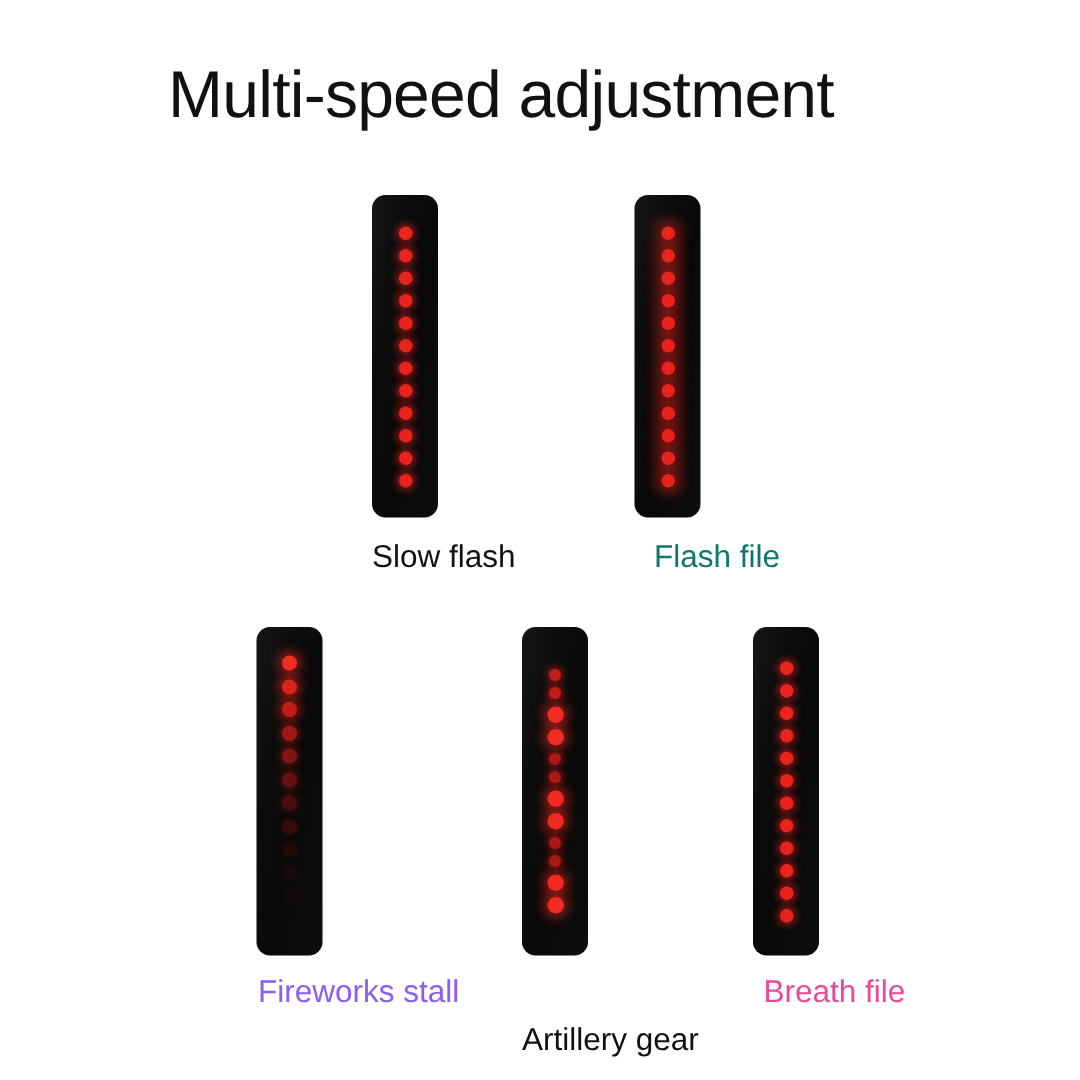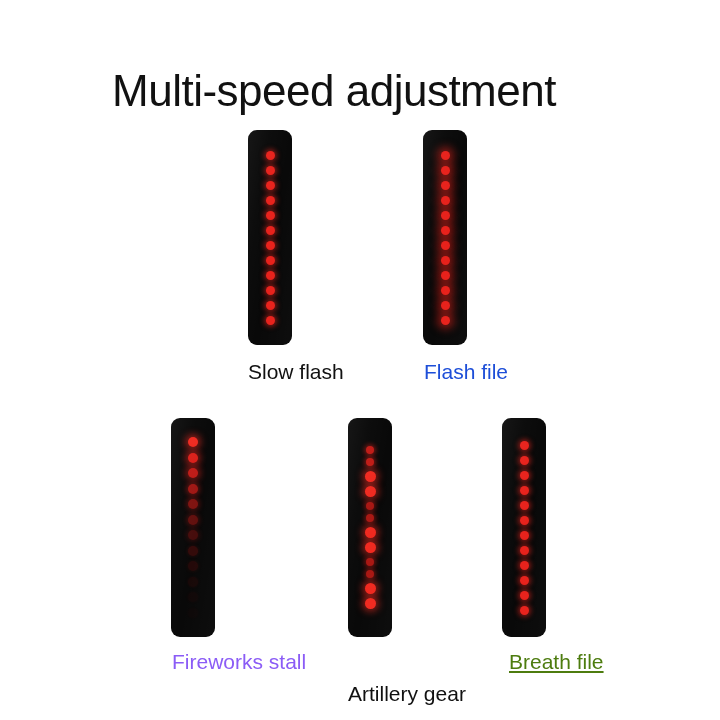--- a/index.html
+++ b/index.html
@@ -30,21 +30,20 @@
     left: 0;
     top: 36px;
     width: 668px;
     text-align: center;
     font-size: 44px;
     font-weight: 400;
     letter-spacing: -0.5px;
     color: #111111;
     line-height: 56px;
     white-space: nowrap;
-    margin-top: 27px;
   }
 
   
   .strip-group {
     position: absolute;
     display: flex;
     flex-direction: column;
     align-items: flex-start;
   }
 
@@ -125,21 +124,21 @@
           <div class="led" style="width: 9px; height: 9px; background: rgb(232, 34, 28); opacity: 1; box-shadow: rgba(232, 34, 28, 0.55) 0px 0px 9px 4px;"></div>
           <div class="led" style="width: 9px; height: 9px; background: rgb(232, 34, 28); opacity: 1; box-shadow: rgba(232, 34, 28, 0.55) 0px 0px 9px 4px;"></div>
           <div class="led" style="width: 9px; height: 9px; background: rgb(232, 34, 28); opacity: 1; box-shadow: rgba(232, 34, 28, 0.55) 0px 0px 9px 4px;"></div>
           <div class="led" style="width: 9px; height: 9px; background: rgb(232, 34, 28); opacity: 1; box-shadow: rgba(232, 34, 28, 0.55) 0px 0px 9px 4px;"></div>
           <div class="led" style="width: 9px; height: 9px; background: rgb(232, 34, 28); opacity: 1; box-shadow: rgba(232, 34, 28, 0.55) 0px 0px 9px 4px;"></div>
           <div class="led" style="width: 9px; height: 9px; background: rgb(232, 34, 28); opacity: 1; box-shadow: rgba(232, 34, 28, 0.55) 0px 0px 9px 4px;"></div>
           <div class="led" style="width: 9px; height: 9px; background: rgb(232, 34, 28); opacity: 1; box-shadow: rgba(232, 34, 28, 0.55) 0px 0px 9px 4px;"></div>
           <div class="led" style="width: 9px; height: 9px; background: rgb(232, 34, 28); opacity: 1; box-shadow: rgba(232, 34, 28, 0.55) 0px 0px 9px 4px;"></div>
           <div class="led" style="width: 9px; height: 9px; background: rgb(232, 34, 28); opacity: 1; box-shadow: rgba(232, 34, 28, 0.55) 0px 0px 9px 4px;"></div>
         </div>
-        <div class="strip-label label-r1" style="color: #1d4ed8; transform: translateX(1px);">Flash file</div>
+        <div class="strip-label label-r1" style="color: #0f766e; transform: translateX(1px); margin-left: 12px;">Flash file</div>
       </div>
       <div class="strip-group" style="left: 171px; top: 418px; width: 44px;">
         <div class="led-strip" style="width: 44px; height: 219px; background: rgb(9, 9, 9); padding-top: 20px; padding-bottom: 20px; row-gap: 5.5px;">
           <div class="led" style="width: 10px; height: 10px; background: rgb(240, 42, 32); opacity: 1; box-shadow: rgba(240, 42, 32, 0.55) 0px 0px 7px 3px;"></div>
           <div class="led" style="width: 10px; height: 10px; background: rgb(232, 34, 28); opacity: 0.94; box-shadow: rgba(232, 34, 28, 0.55) 0px 0px 6px 3px;"></div>
           <div class="led" style="width: 10px; height: 10px; background: rgb(221, 31, 26); opacity: 0.86; box-shadow: rgba(221, 31, 26, 0.55) 0px 0px 6px 3px;"></div>
           <div class="led" style="width: 10px; height: 10px; background: rgb(207, 28, 24); opacity: 0.76; box-shadow: rgba(207, 28, 24, 0.55) 0px 0px 5px 2px;"></div>
           <div class="led" style="width: 10px; height: 10px; background: rgb(188, 25, 21); opacity: 0.66; box-shadow: rgba(188, 25, 21, 0.55) 0px 0px 5px 2px;"></div>
           <div class="led" style="width: 10px; height: 10px; background: rgb(168, 22, 19); opacity: 0.56; box-shadow: rgba(168, 22, 19, 0.55) 0px 0px 4px 2px;"></div>
           <div class="led" style="width: 10px; height: 10px; background: rgb(145, 19, 16); opacity: 0.46; box-shadow: rgba(145, 19, 16, 0.55) 0px 0px 4px 2px;"></div>
@@ -176,17 +175,17 @@
           <div class="led" style="width: 9px; height: 9px; background: rgb(232, 34, 28); opacity: 1; box-shadow: rgba(232, 34, 28, 0.55) 0px 0px 5px 2px;"></div>
           <div class="led" style="width: 9px; height: 9px; background: rgb(232, 34, 28); opacity: 1; box-shadow: rgba(232, 34, 28, 0.55) 0px 0px 5px 2px;"></div>
           <div class="led" style="width: 9px; height: 9px; background: rgb(232, 34, 28); opacity: 1; box-shadow: rgba(232, 34, 28, 0.55) 0px 0px 5px 2px;"></div>
           <div class="led" style="width: 9px; height: 9px; background: rgb(232, 34, 28); opacity: 1; box-shadow: rgba(232, 34, 28, 0.55) 0px 0px 5px 2px;"></div>
           <div class="led" style="width: 9px; height: 9px; background: rgb(232, 34, 28); opacity: 1; box-shadow: rgba(232, 34, 28, 0.55) 0px 0px 5px 2px;"></div>
           <div class="led" style="width: 9px; height: 9px; background: rgb(232, 34, 28); opacity: 1; box-shadow: rgba(232, 34, 28, 0.55) 0px 0px 5px 2px;"></div>
           <div class="led" style="width: 9px; height: 9px; background: rgb(232, 34, 28); opacity: 1; box-shadow: rgba(232, 34, 28, 0.55) 0px 0px 5px 2px;"></div>
           <div class="led" style="width: 9px; height: 9px; background: rgb(232, 34, 28); opacity: 1; box-shadow: rgba(232, 34, 28, 0.55) 0px 0px 5px 2px;"></div>
           <div class="led" style="width: 9px; height: 9px; background: rgb(232, 34, 28); opacity: 1; box-shadow: rgba(232, 34, 28, 0.55) 0px 0px 5px 2px;"></div>
         </div>
-        <div class="strip-label label-r2" style="color: #4d7c0f; transform: translateX(7px); text-decoration: underline;">Breath file</div>
+        <div class="strip-label label-r2" style="color: #ec4899; transform: translateX(7px);">Breath file</div>
       </div>
     </div>
 
 </div>
 
 </body></html>

